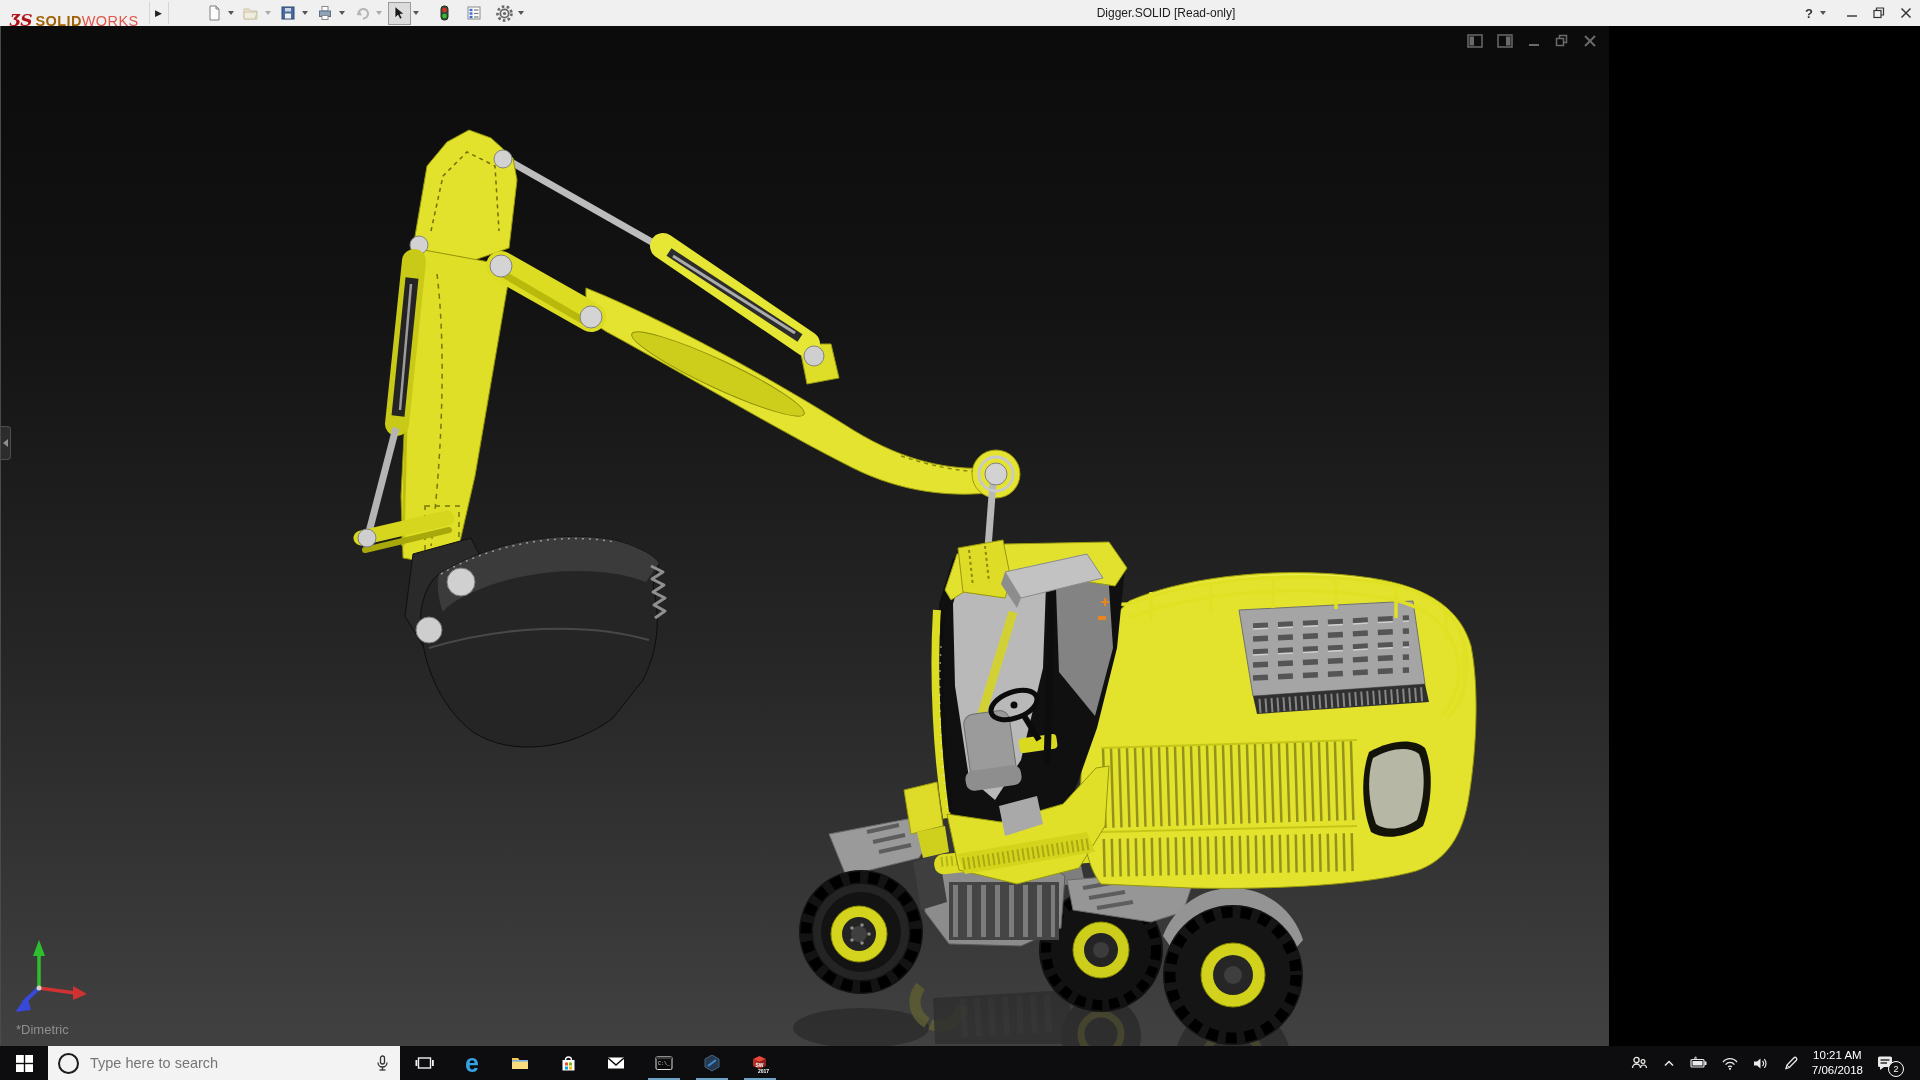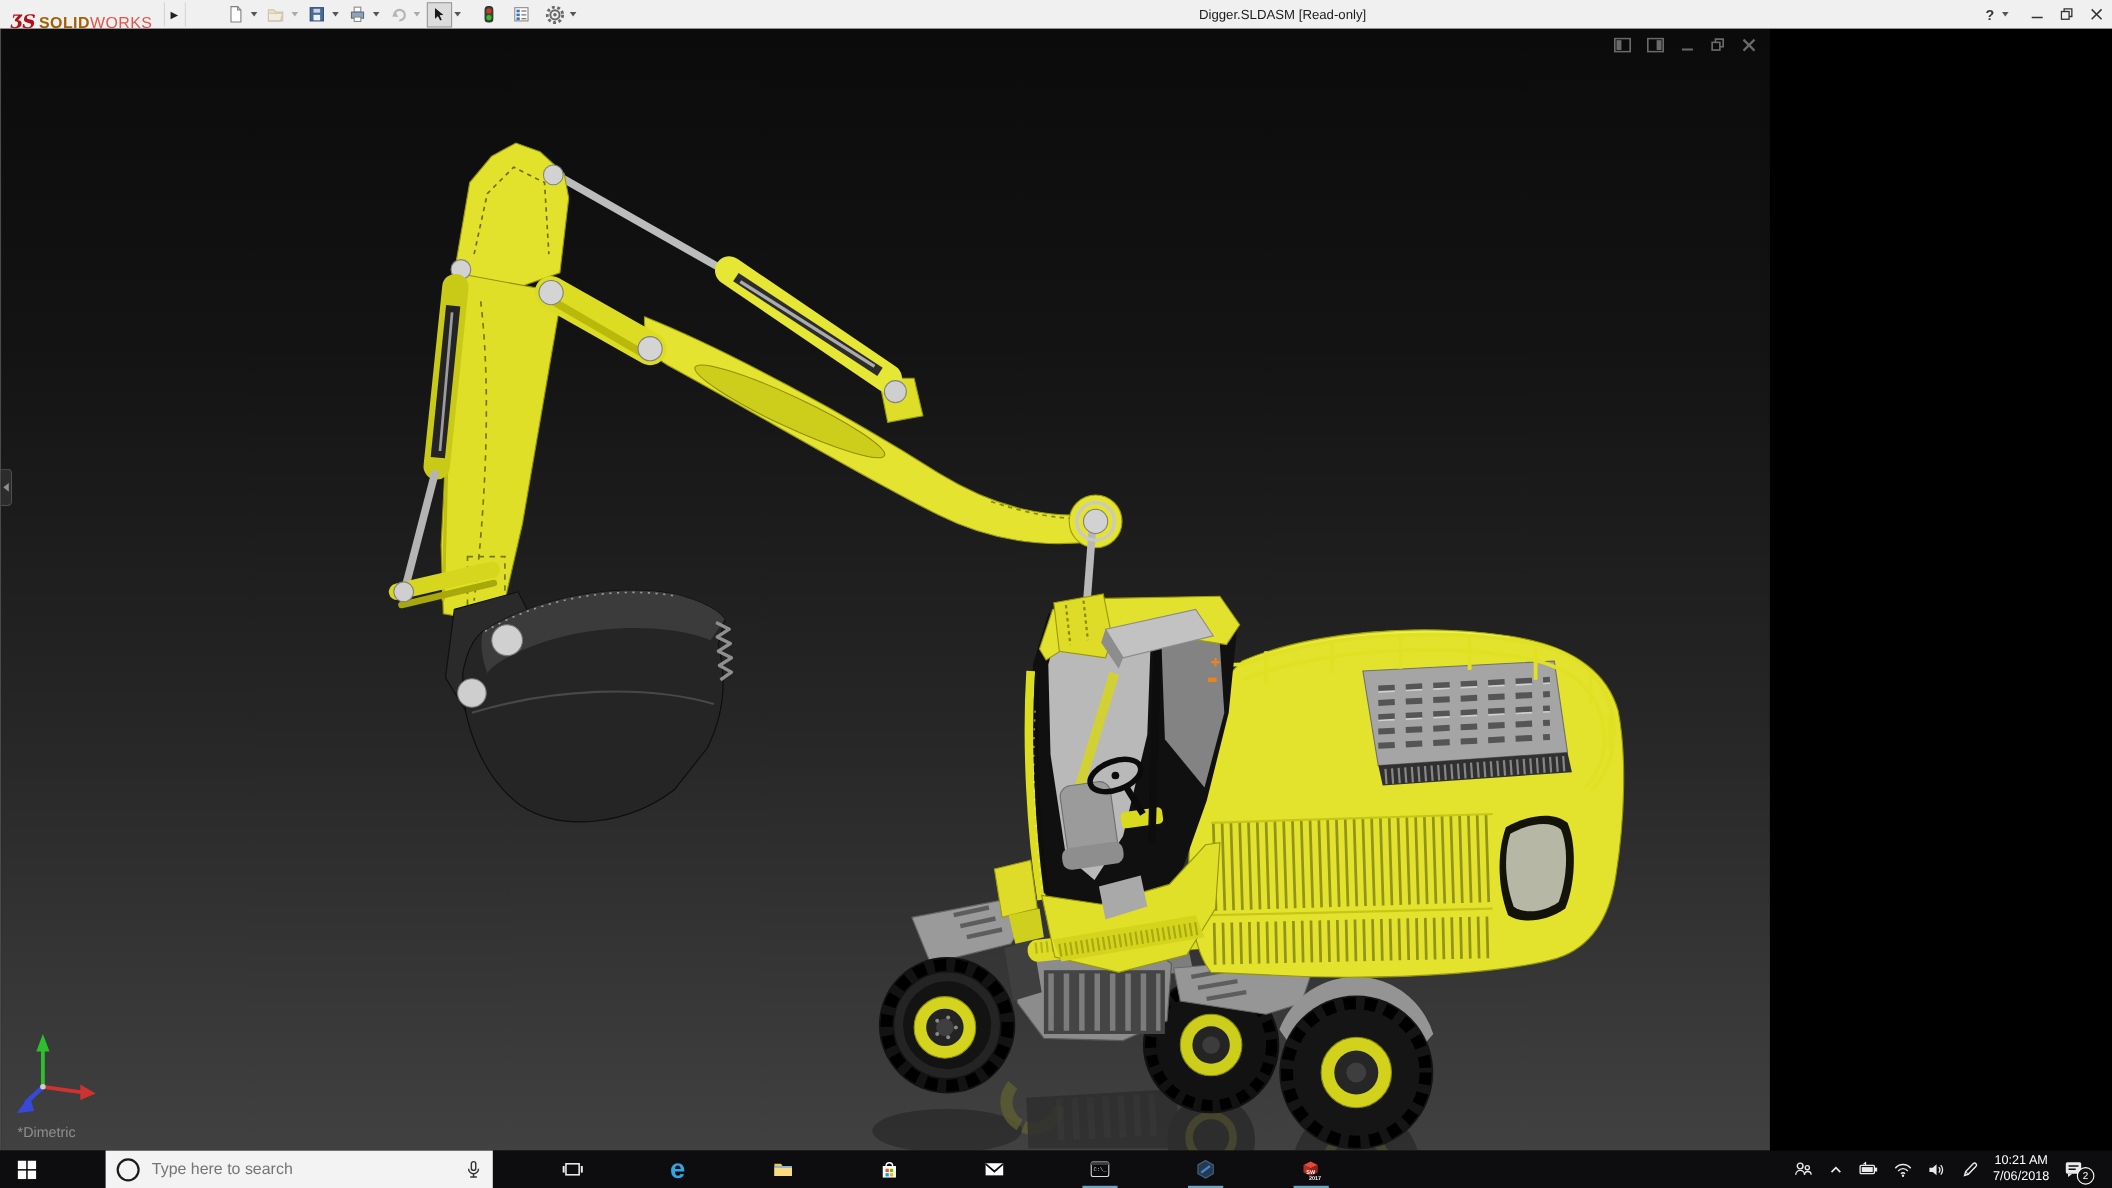--- a/index.html
+++ b/index.html
@@ -30,21 +30,21 @@
     border-left:1px solid #4a4a4a;box-sizing:border-box;}
   .view-label{position:absolute;left:15px;top:996px;font-size:13px;color:#8f8f8f;}
   .mdi{position:absolute;top:8px;right:12px;display:flex;gap:14px;align-items:center;}
   .left-tab{position:absolute;left:0;top:400px;width:9px;height:32px;background:#2c2c2c;
     border:1px solid #4e4e4e;border-left:none;border-radius:0 4px 4px 0;
     display:flex;align-items:center;justify-content:center;}
   .left-tab span{width:0;height:0;border-top:4px solid transparent;border-bottom:4px solid transparent;
     border-right:5px solid #8f8f8f;}
   
   .taskbar{position:absolute;bottom:0;left:0;width:1920px;height:34px;background:#0d0d0f;
-    display:flex;align-items:center;color:#fff;z-index:40;gap:48px;}
+    display:flex;align-items:center;color:#fff;z-index:40;}
   .start{width:48px;height:34px;display:flex;align-items:center;justify-content:center;}
   .search{width:352px;height:34px;background:#f3f3f3;display:flex;align-items:center;
     padding:0 10px;box-sizing:border-box;gap:9px;}
   .cortana{width:17px;height:17px;border:2.4px solid #1b1b1b;border-radius:50%;flex:none;}
   .search input{border:none;background:transparent;outline:none;font-size:14.5px;color:#444;flex:1;
     font-family:"Liberation Sans",sans-serif;}
   .tb-app{width:48px;height:34px;display:flex;align-items:center;justify-content:center;position:relative;}
   .runline{position:absolute;bottom:0;left:8px;right:8px;height:2.5px;background:#6da3c4;}
   .edge-e{font-size:25px;font-weight:bold;color:#35a2e2;line-height:1;}
   .tray{margin-left:auto;display:flex;align-items:center;gap:13px;padding-right:24px;}
@@ -128,21 +128,21 @@
     </div>
     <div class="tbtn" style="margin-left:6px;">
       <svg width="17" height="17">
           <circle cx="8.5" cy="8.5" r="7" fill="none" stroke="#686868" stroke-width="2.6" stroke-dasharray="2.6 2.4"></circle>
           <circle cx="8.5" cy="8.5" r="4.2" fill="none" stroke="#686868" stroke-width="1.8"></circle>
           <circle cx="8.5" cy="8.5" r="1.6" fill="#686868"></circle>
         </svg>
     </div>
       <span class="caret"></span>
   </div>
-  <span class="doc-title">Digger.SLDASM [Read-only]</span>
+  <span class="doc-title">Digger.SOLID [Read-only]</span>
   <div class="win-controls">
     <span class="help-label">?</span>
     <span class="caret" style="margin-left:-8px;"></span>
     <svg width="12" height="12">
         <line x1="1" y1="9" x2="11" y2="9" stroke="#333" stroke-width="1.4"></line>
       </svg>
     <svg width="12" height="12">
         <rect x="1" y="3.5" width="7" height="7" fill="none" stroke="#333" stroke-width="1.2"></rect>
         <path d="M3.5,3.5 V1 h7 v7 h-2.5" fill="none" stroke="#333" stroke-width="1.2"></path>
       </svg>

